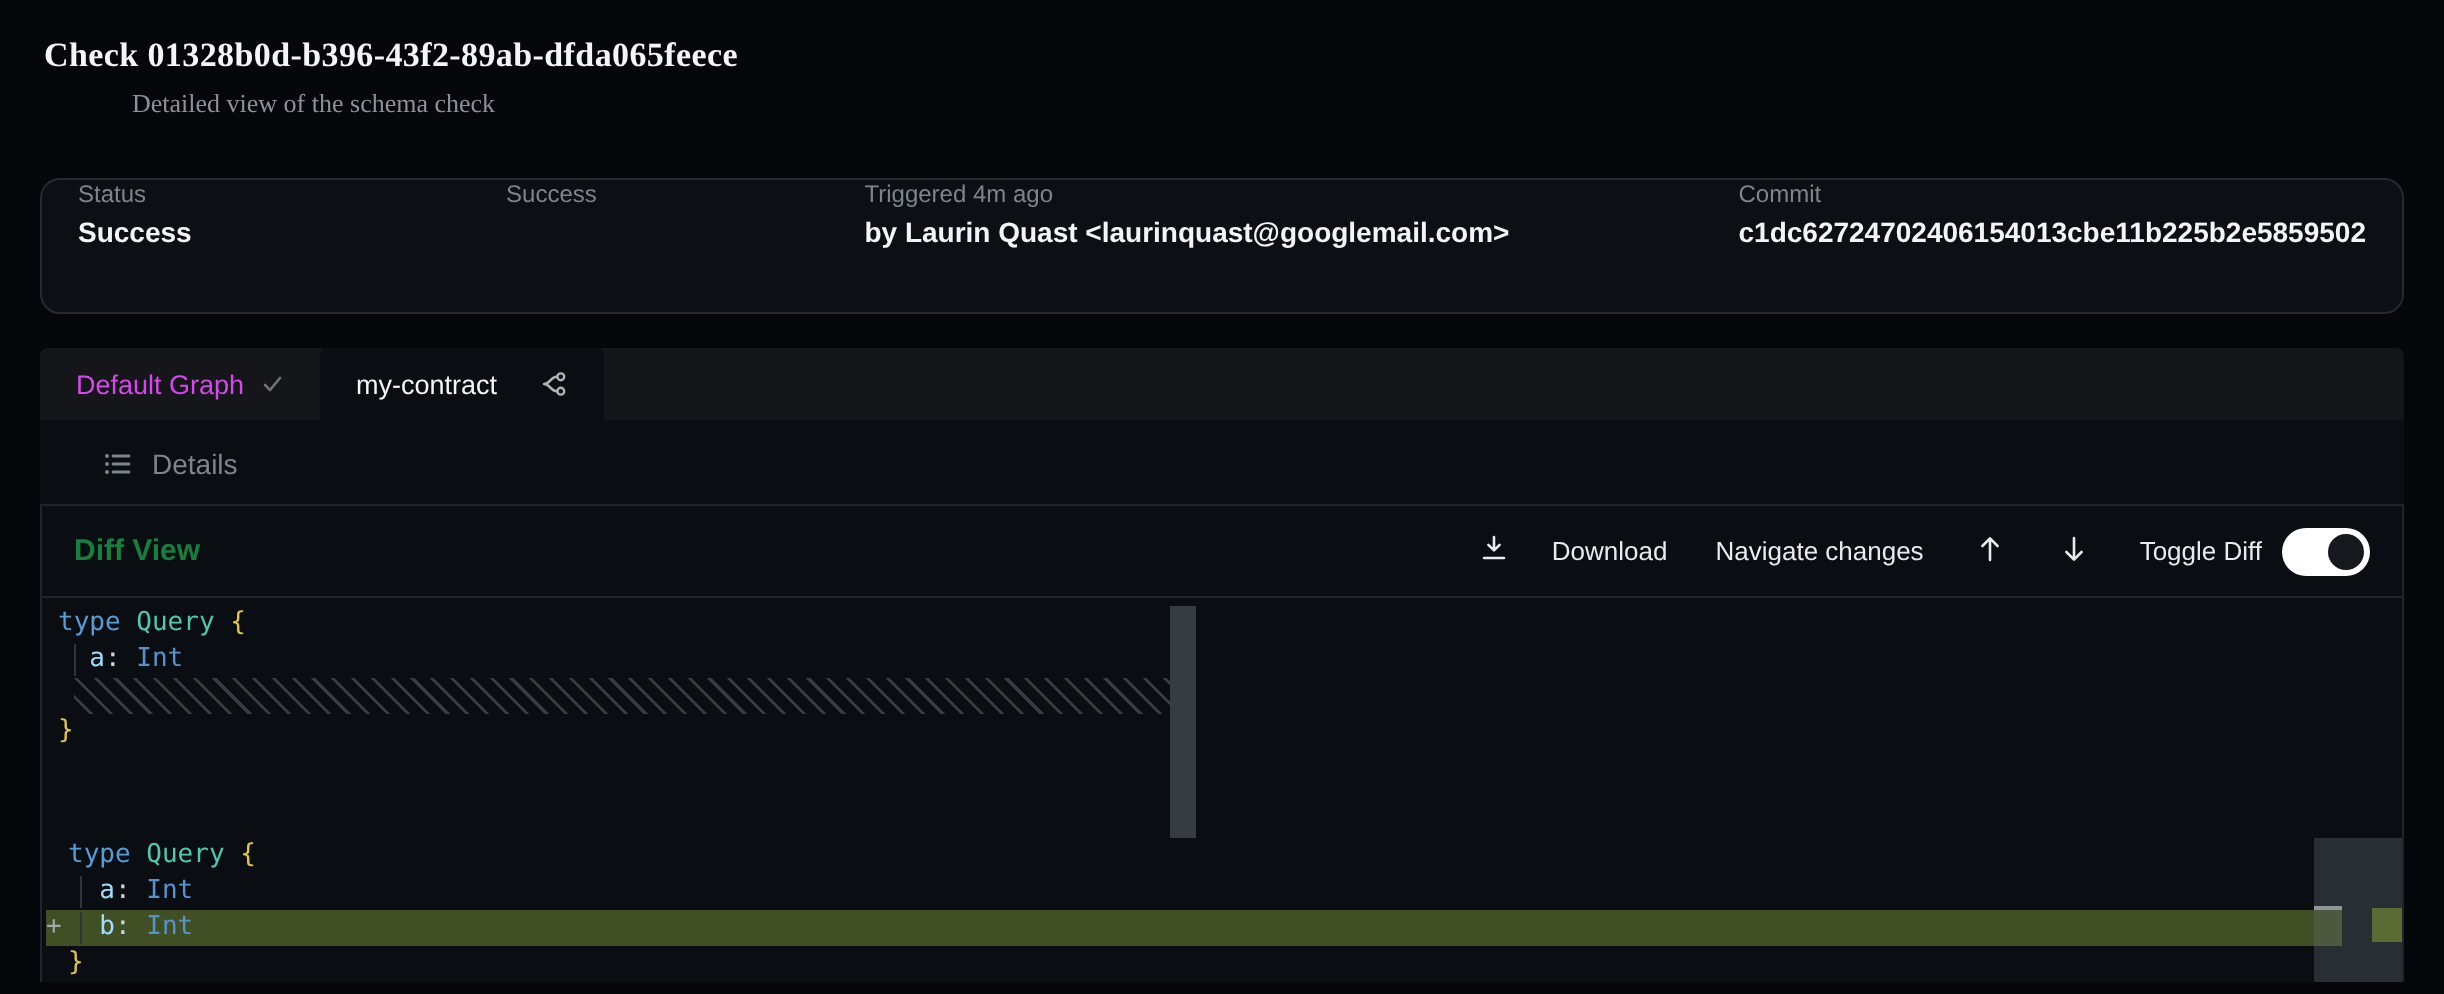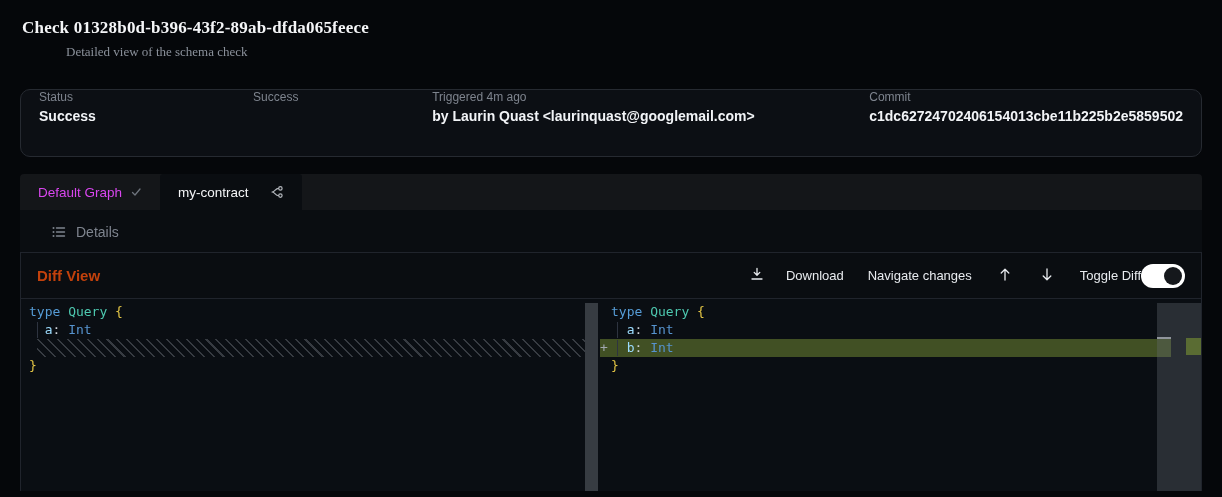--- a/index.html
+++ b/index.html
@@ -53,37 +53,38 @@
     color:#f4f5f7; border-color:#2c3544; background:#0d1117; font-weight:500; padding:0 16px;
   }
   .view-tab svg { display:block; }
 
   
   .diff-panel { border:1px solid #20242c; border-bottom:none; height:239px; }
   .diff-header {
     height:46px; display:flex; align-items:center; justify-content:space-between;
     padding:0 16px; border-bottom:1px solid #20242c;
   }
-  .diff-title { font-size:15px; font-weight:700; color:#c2410c; }
+  .diff-title { font-size:15px; font-weight:700; color:#15803d; }
   .diff-controls { display:flex; align-items:center; gap:24px; }
   .ctl { display:flex; align-items:center; gap:22px; font-size:13px; color:#e8ebef; cursor:pointer; background:none; border:none; font-family:inherit; }
   .arrow-btn { display:flex; align-items:center; cursor:pointer; background:none; border:none; padding:0 2px; }
-  .toggle-group { display:flex; align-items:center; gap:0; font-size:13px; color:#e8ebef; }
+  .toggle-group { display:flex; align-items:center; gap:10px; font-size:13px; color:#e8ebef; }
   .switch {
     position:relative; width:44px; height:24px; border-radius:12px; background:#ffffff; cursor:pointer; border:none;
   }
   .switch .knob {
     position:absolute; top:3px; left:23px; width:18px; height:18px; border-radius:50%; background:#15181c;
   }
 
   
   .editor {
     position:relative; height:192px; display:flex;
     background:#0a0e13; font-family:"DejaVu Sans Mono", monospace; font-size:13px;
     padding-top:4px;
+    flex-direction:column;
   }
   .pane { position:relative; height:100%; }
   .pane-left { width:577px; }
   .pane-right { flex:1; margin-left:2px; }
   .code-line { position:relative; height:18px; line-height:18px; white-space:pre; }
   .pane-left .code-line { padding-left:8px; }
   .pane-right .code-line { padding-left:11px; }
   .guide { position:absolute; top:1px; bottom:1px; width:1px; background:#2e3440; left:16px; }
   .pane-right .guide { left:17px; }
   .tk-keyword { color:#569cd6; }

